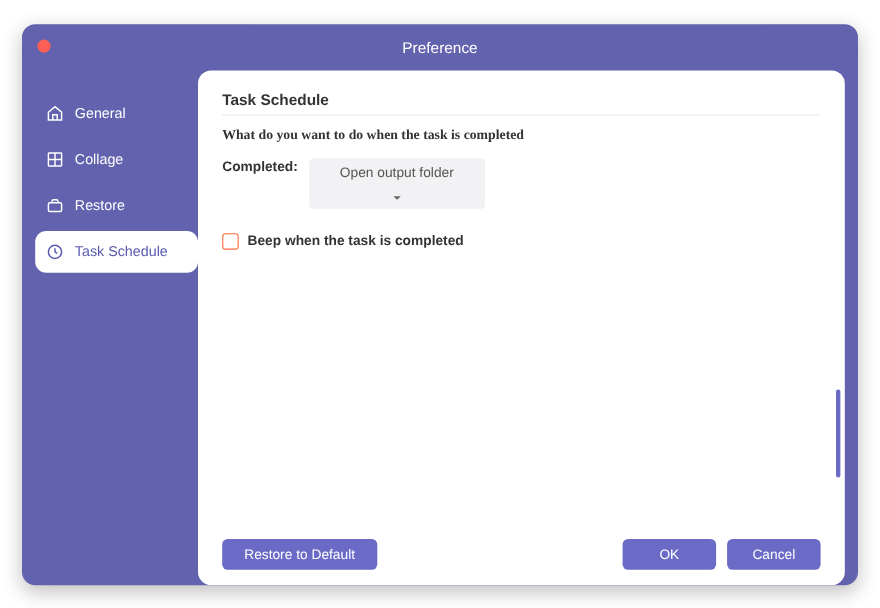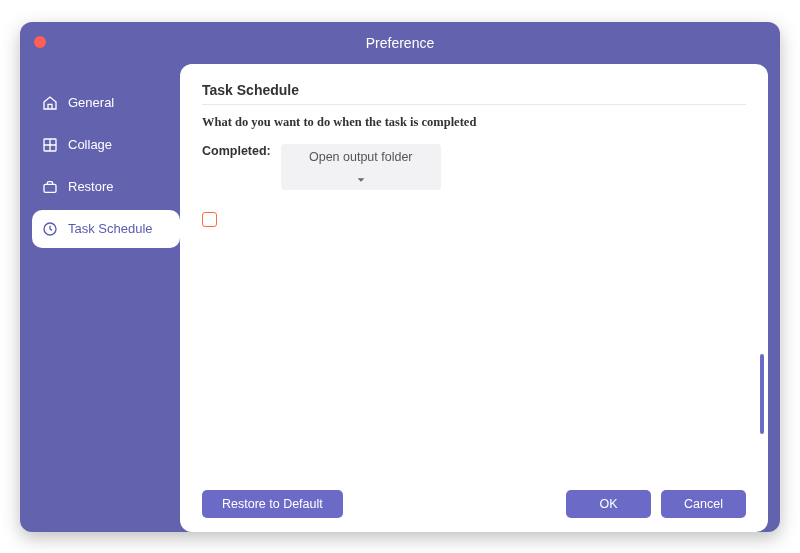--- a/index.html
+++ b/index.html
@@ -254,20 +254,21 @@
           <span class="chev">
             <svg viewBox="0 0 12 12" width="10" height="10" fill="#666">
                 <path d="M2 4l4 4 4-4z"></path>
               </svg>
           </span>
         </div>
       </div>
 
       <div class="check-row">
         <div class="checkbox"></div>
+        <span class="check-label">Beep when the task is completed</span>
       </div>
 
       <div class="scroll-hint"></div>
 
       <div class="footer">
         <button class="btn restore">Restore to Default</button>
         <div class="spacer"></div>
         <button class="btn">OK</button>
         <button class="btn">Cancel</button>
       </div>

